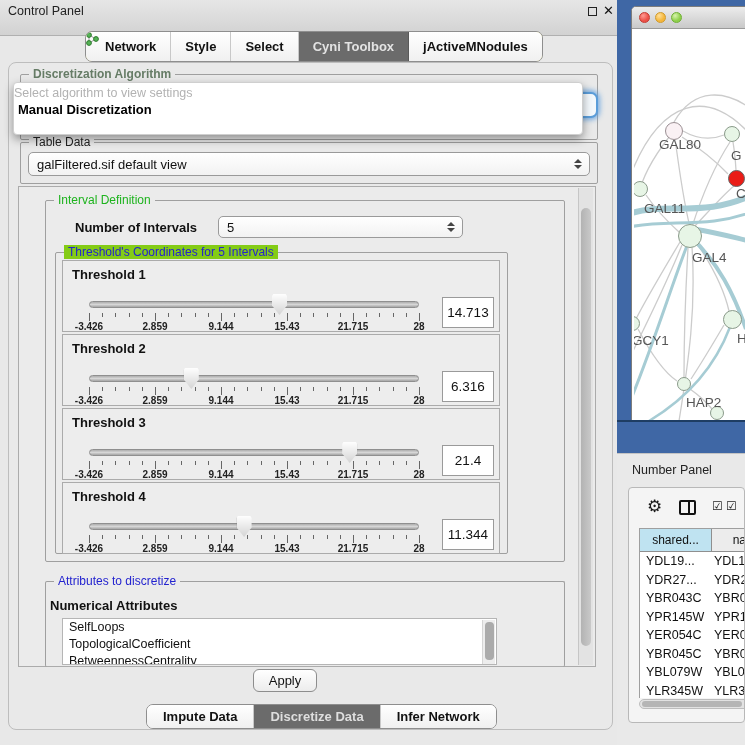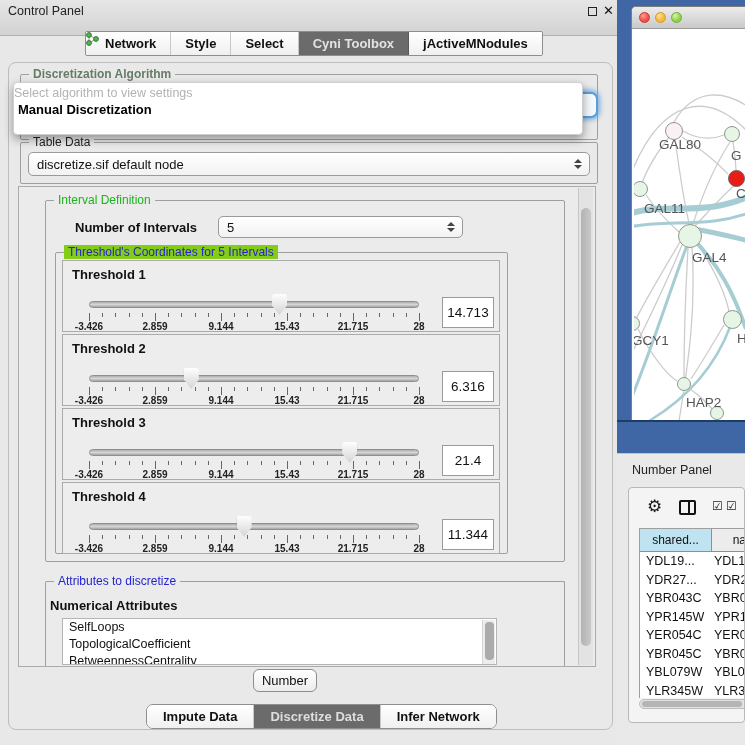--- a/index.html
+++ b/index.html
@@ -12,21 +12,21 @@
   #stage{position:relative;width:745px;height:745px;background:#e8e8e8;}
   .abs{position:absolute;}
 
   
   .cp-titlebar{left:0;top:0;width:617px;height:36px;background:linear-gradient(#e6e6e6,#d2d2d2);border-bottom:1px solid #b0b0b0;}
   .cp-title{left:8px;top:4px;font-size:12.5px;color:#222;}
   .float-ico{left:588px;top:7px;width:9px;height:9px;border:1.5px solid #222;}
   .close-ico{left:603px;top:3px;font-size:13px;font-weight:bold;color:#111;}
 
   
-  .tabbar{left:85px;top:31px;height:25px;display:flex;background:#fef9c3;border:1px solid #8e8e8e;border-radius:2px;overflow:hidden;}
+  .tabbar{left:85px;top:31px;height:31px;display:flex;background:#fef9c3;border:1px solid #8e8e8e;border-radius:7px;overflow:hidden;}
   .tabbar .tab{display:flex;align-items:center;gap:5px;padding:0 14px;font-size:13px;font-weight:bold;color:#111;border-right:1px solid #c8c8c8;background:linear-gradient(#ffffff,#f0f0f0);}
   .tabbar .tab:last-child{border-right:none;}
   .tabbar .tab.sel{background:var(--tab-selected);color:#e3e3e3;border-right-color:#5a5a5a;}
 
   
   .outer-panel{left:8px;top:62px;width:605px;height:668px;background:#e9e9e9;border:1px solid #bdbdbd;border-radius:8px;}
 
   .groupbox{border:1px solid #9f9f9f;border-radius:2px;}
   .glegend{position:absolute;top:-8px;left:8px;background:#e9e9e9;padding:0 4px;font-size:12px;}
 
@@ -177,21 +177,21 @@
 
   <div class="abs popup">
     <div class="hint">Select algorithm to view settings</div>
     <div class="opt1">Manual Discretization</div>
   </div>
 
   <div class="abs groupbox g-tdata">
     <span class="glegend">Table Data</span>
   </div>
   <div class="abs combo c-tdata">
-    <span>discretize.sif default node</span>
+    <span>galFiltered.sif default view</span>
     <span class="spinner">
         <i class="up"></i>
         <i class="dn"></i>
       </span>
   </div>
 
   <div class="abs scrollarea"></div>
   <div class="abs vscroll">
       <div class="thumb"></div>
     </div>
@@ -395,21 +395,21 @@
   <div class="abs lbl-numattr">Numerical Attributes</div>
   <div class="abs attrlist">
     <div class="item">SelfLoops</div>
     <div class="item">TopologicalCoefficient</div>
     <div class="item">BetweennessCentrality</div>
     <div class="listscroll">
         <div class="thumb"></div>
       </div>
   </div>
 
-  <div class="abs apply-btn">Number</div>
+  <div class="abs apply-btn">Apply</div>
 
   <div class="abs bottombar">
     <div class="tab">
         <span>Impute Data</span>
       </div>
     <div class="tab sel">
         <span>Discretize Data</span>
       </div>
     <div class="tab">
         <span>Infer Network</span>

